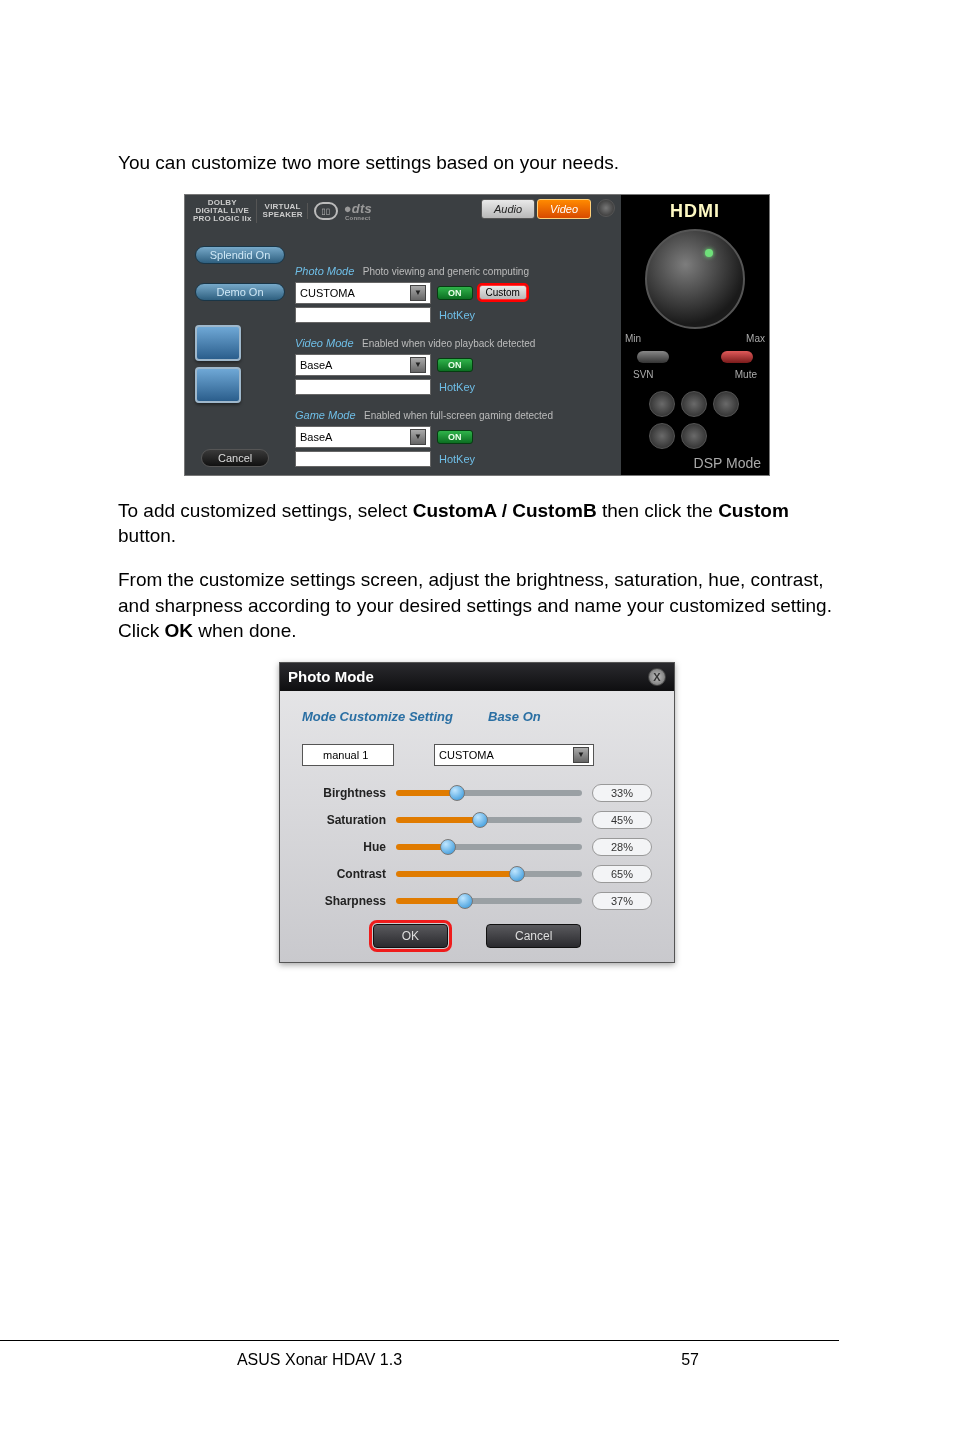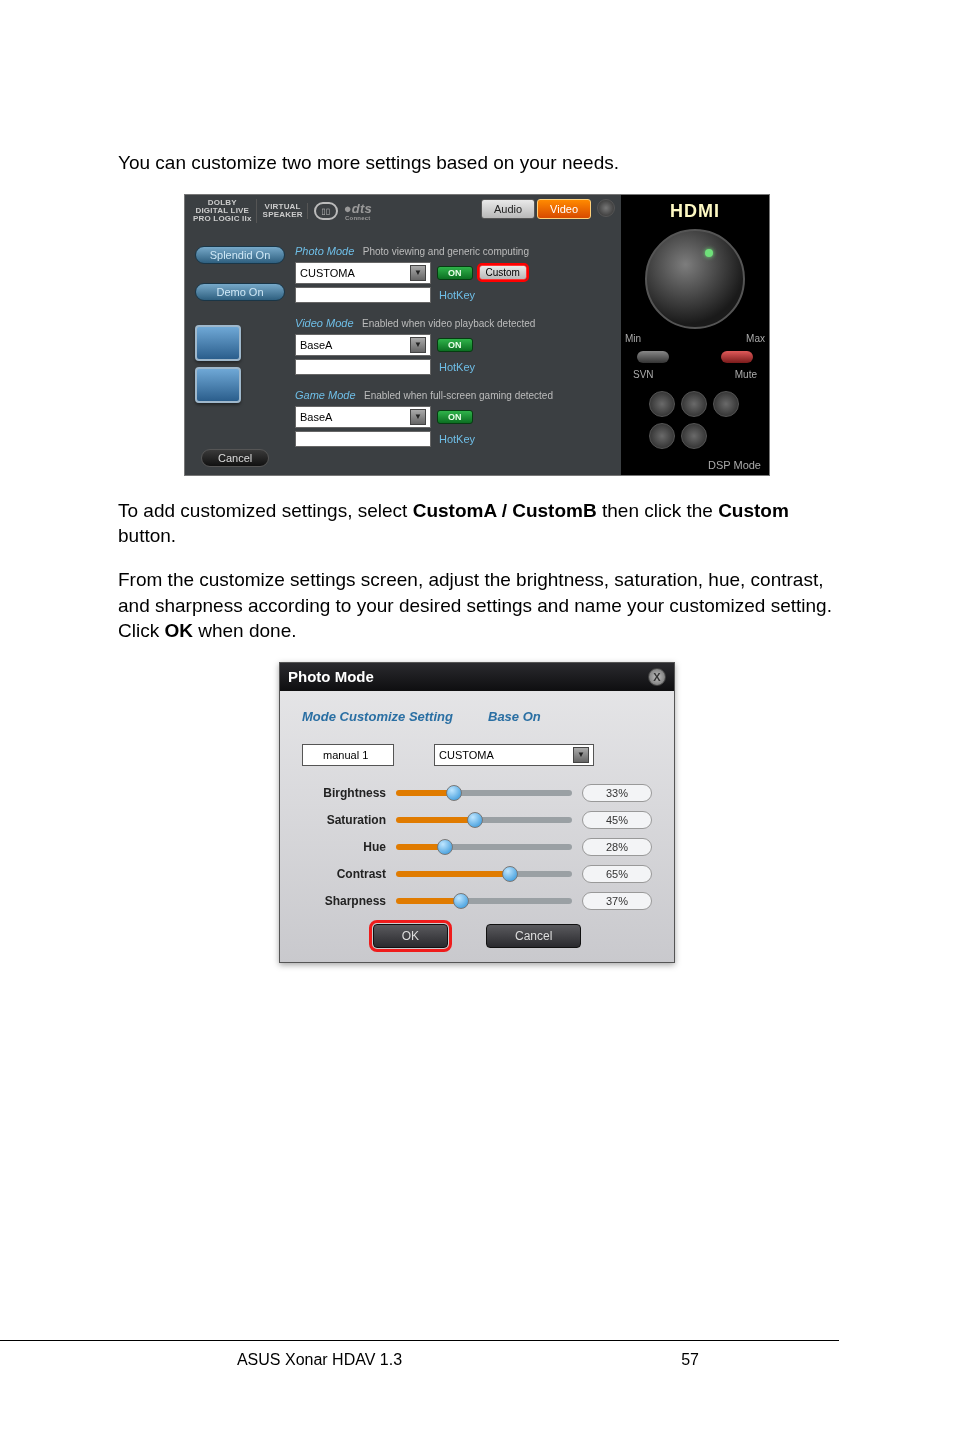--- a/index.html
+++ b/index.html
@@ -32,21 +32,21 @@
   }
   .logo-dolby { border-right: 1px solid #555; padding-right: 4px; }
   .logo-virtual { border-right: 1px solid #555; padding-right: 4px; }
   .logo-box-icon {
     width: 24px; height: 18px; border: 2px solid #bbb; border-radius: 11px;
     display: flex; align-items: center; justify-content: center; color: #bbb; font-size: 8px;
   }
   .logo-dts { font-size: 13px; color: #999; font-weight: bold; }
   .logo-dts-sub { font-size: 6px; color: #999; }
   .tabs {
-    position: absolute; top: 4px; right: 6px; display: flex; gap: 2px; align-items: flex-start;
+    position: absolute; top: 4px; right: 6px; display: flex; gap: 2px; align-items: flex-start; font-style: italic;
   }
   .tab-btn {
     background: linear-gradient(#e9e9e9,#b8b8b8);
     border: 1px solid #555; border-radius: 3px;
     font-size: 11px; padding: 3px 12px; color: #222;
   }
   .tab-btn.active { background: linear-gradient(#ff8a00,#d84a00); color: #fff; border-color: #ffd07a; }
   .round-btn {
     width: 18px; height: 18px; border-radius: 50%; background: radial-gradient(#777,#2a2a2a);
     border: 1px solid #555; margin-left: 4px;
@@ -68,21 +68,21 @@
   }
   .cancel-btn {
     position: absolute; left: 16px; bottom: 8px;
     background: linear-gradient(#3a3a3a,#111);
     border: 1px solid #555; border-radius: 10px;
     color: #ddd; font-size: 11px; padding: 2px 16px;
   }
   .modes {
     position: absolute; left: 110px; top: 46px; right: 8px;
   }
-  .mode-row { margin-bottom: 4px; }
+  .mode-row { margin-bottom: 4px; margin-top: 20px; }
   .mode-title { color: #6fbfe8; font-size: 11px; font-style: italic; }
   .mode-desc { color: #bcbcbc; font-size: 10px; margin-left: 4px; }
   .mode-line { display: flex; align-items: center; gap: 6px; margin-top: 3px; }
   .dd {
     background: #fff; border: 1px solid #666; font-size: 11px; padding: 2px 4px;
     width: 136px; display: flex; justify-content: space-between; align-items: center;
   }
   .dd-arrow {
     width: 16px; height: 16px; background: linear-gradient(#aaa,#666);
     display: inline-flex; align-items: center; justify-content: center;
@@ -116,21 +116,21 @@
   .chipred { width: 32px; height: 12px; border-radius: 6px; background: linear-gradient(#e05a5a,#7a1b1b); position: absolute; top: 156px; right: 16px; }
   .dsp-icons {
     position: absolute; bottom: 24px; left: 0; right: 0;
     display: grid; grid-template-columns: repeat(3, 28px); grid-auto-rows: 28px;
     gap: 4px; justify-content: center;
   }
   .dsp-icon {
     width: 26px; height: 26px; border-radius: 50%;
     background: radial-gradient(#6a6a6a,#222); border: 1px solid #555;
   }
-  .dsp-label { position: absolute; bottom: 4px; right: 8px; font-size: 11px; color: #aaa; }
+  .dsp-label { position: absolute; bottom: 4px; right: 8px; font-size: 14px; color: #aaa; }
 
   
   .shot2 {
     width: 396px; margin: 18px auto 0 auto;
     background: linear-gradient(#e7e7e9,#c9c9cd);
     border: 1px solid #555;
     font-family: Tahoma, Arial, sans-serif;
     box-shadow: 0 2px 6px rgba(0,0,0,.35);
   }
   .shot2-title {
@@ -160,21 +160,21 @@
     background: linear-gradient(90deg,#e07b00 0%, #e07b00 var(--p), #9aa0a4 var(--p), #9aa0a4 100%);
     position: relative;
   }
   .slider-thumb {
     position: absolute; top: 50%; left: var(--p); transform: translate(-50%,-50%);
     width: 16px; height: 16px; border-radius: 50%;
     background: radial-gradient(circle at 35% 30%, #bfe6ff, #2a8fd6);
     border: 1px solid #777;
   }
   .pct-box {
-    width: 70px; height: 18px; border: 1px solid #999; border-radius: 9px;
+    width: 60px; height: 18px; border: 1px solid #999; border-radius: 9px;
     background: #f3f4f6; font-size: 11px; color: #333;
     display: flex; align-items: center; justify-content: center;
   }
   .dlg-btns { display: flex; justify-content: center; gap: 38px; margin-top: 14px; }
   .dlg-btn {
     background: linear-gradient(#5a5a5e,#2a2a2e); color: #ddd;
     border: 1px solid #111; border-radius: 4px;
     font-size: 12px; padding: 4px 28px;
   }
   .ok-red { outline: 3px solid #ef1c1c; outline-offset: 1px; }

